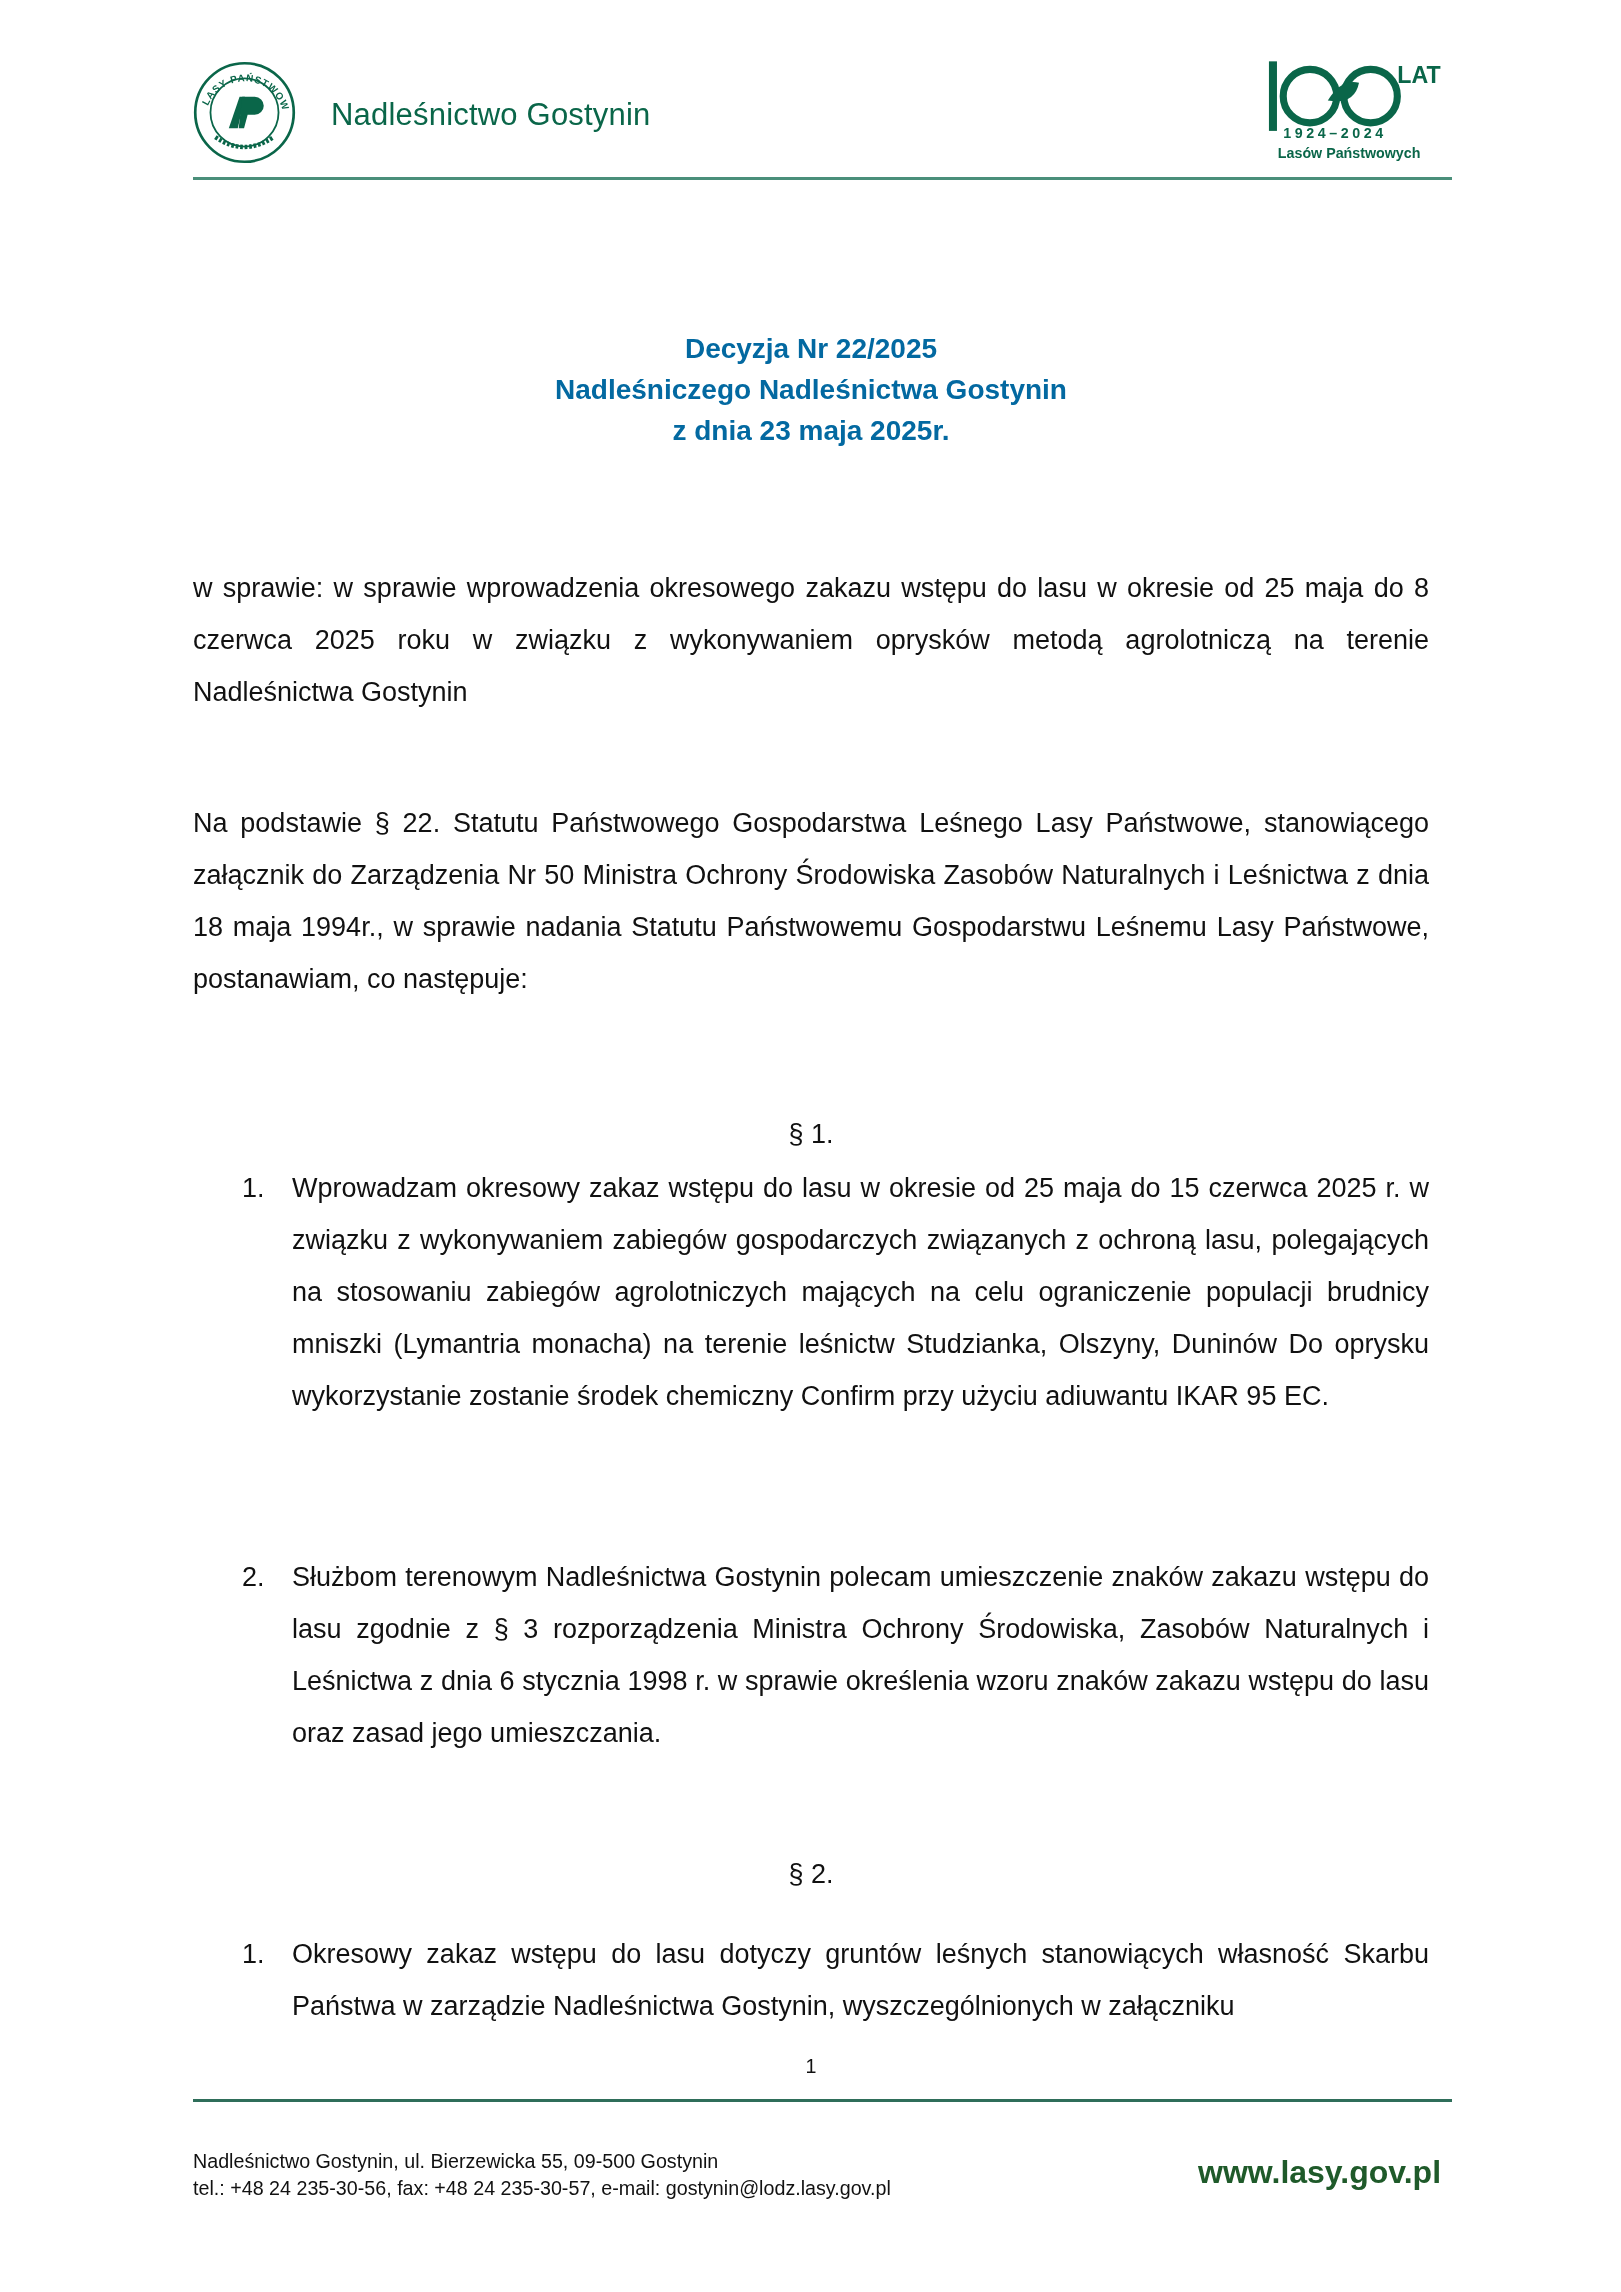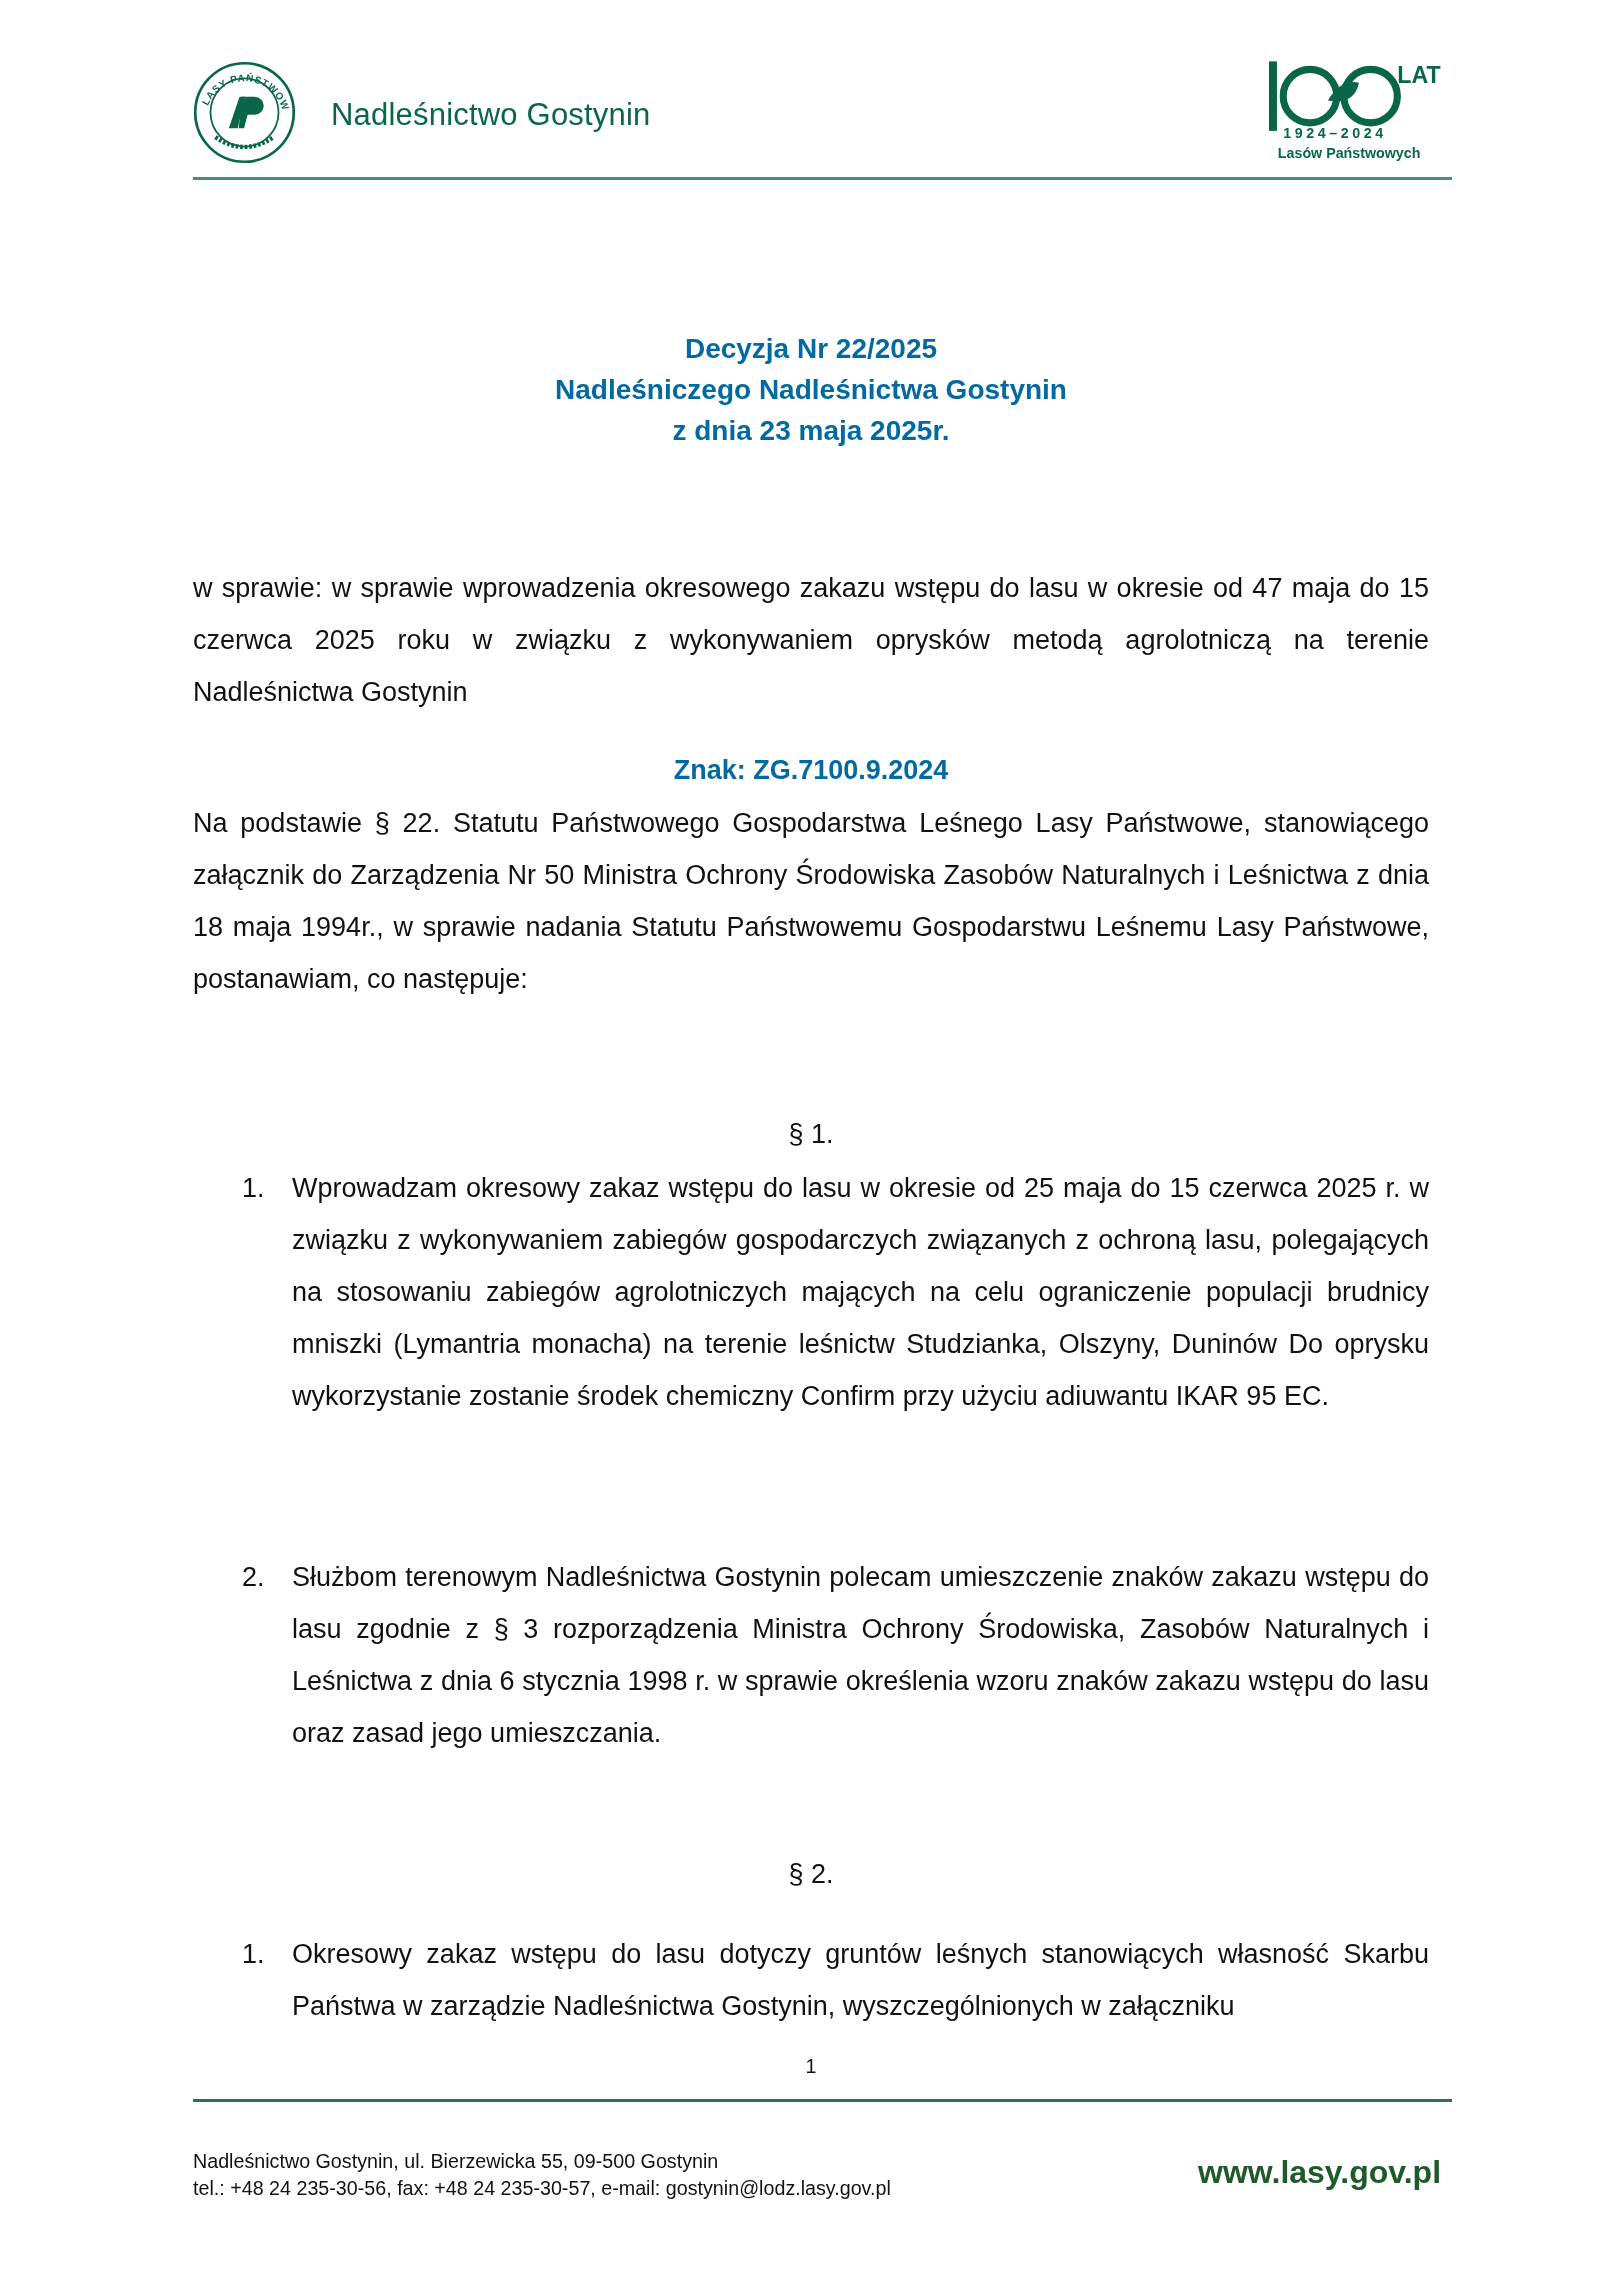--- a/index.html
+++ b/index.html
@@ -56,23 +56,22 @@
       <text x="20" y="92" font-family="Liberation Sans, sans-serif" font-size="16" font-weight="bold" fill="#0a6649" letter-spacing="4">1924–2024</text>
       <text x="14" y="114" font-family="Liberation Sans, sans-serif" font-size="16" font-weight="bold" fill="#0a6649">Lasów Państwowych</text>
     </svg>
   </div>
   <div class="hdr-line"></div>
 
   <div class="title" style="top:333px;">Decyzja Nr 22/2025</div>
   <div class="title" style="top:374px;">Nadleśniczego Nadleśnictwa Gostynin</div>
   <div class="title" style="top:415px;">z dnia 23 maja 2025r.</div>
 
-  <div class="para" style="top:562px;">w sprawie:  w sprawie wprowadzenia okresowego zakazu wstępu do lasu w okresie od 47 maja do 15 czerwca 2025 roku w związku z wykonywaniem  oprysków metodą agrolotniczą na terenie  Nadleśnictwa Gostynin</div>
+  <div class="para" style="top:562px;">w sprawie:  w sprawie wprowadzenia okresowego zakazu wstępu do lasu w okresie od 25 maja do 8 czerwca 2025 roku w związku z wykonywaniem  oprysków metodą agrolotniczą na terenie  Nadleśnictwa Gostynin</div>
 
-  <div class="title" style="top:755px; font-size:27px;">Znak:  ZG.7100.9.2024</div>
 
   <div class="para" style="top:797px;">Na podstawie § 22. Statutu Państwowego Gospodarstwa Leśnego Lasy Państwowe, stanowiącego załącznik do Zarządzenia Nr 50 Ministra Ochrony Środowiska Zasobów Naturalnych i Leśnictwa z dnia 18 maja 1994r., w sprawie nadania Statutu Państwowemu Gospodarstwu Leśnemu Lasy Państwowe, postanawiam,  co następuje:</div>
 
   <div class="center" style="top:1119px;">§ 1.</div>
   <div class="item" style="top:1162px;">
     <span class="num">1.</span>
     <span class="txt">Wprowadzam okresowy zakaz wstępu do lasu w okresie od 25 maja do 15 czerwca 2025 r. w związku z wykonywaniem zabiegów gospodarczych związanych z ochroną lasu, polegających na stosowaniu zabiegów agrolotniczych mających na celu ograniczenie populacji brudnicy mniszki (Lymantria monacha) na terenie leśnictw Studzianka, Olszyny, Duninów Do oprysku wykorzystanie zostanie środek chemiczny Confirm przy użyciu adiuwantu IKAR 95 EC.</span>
   </div>
   <div class="item" style="top:1551px;">
     <span class="num">2.</span>

